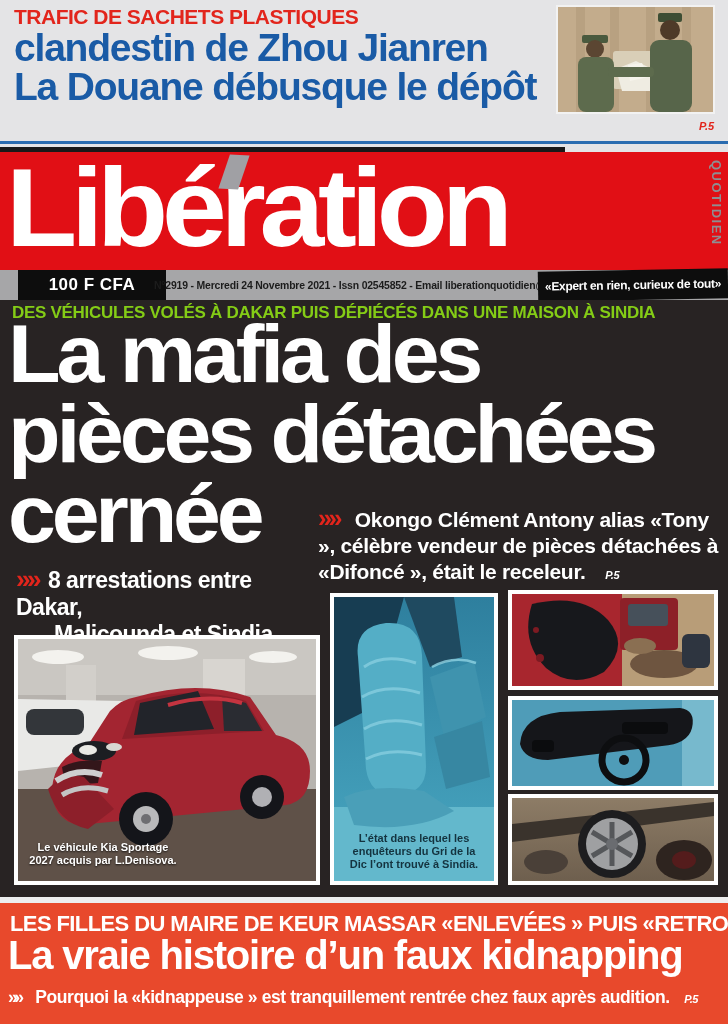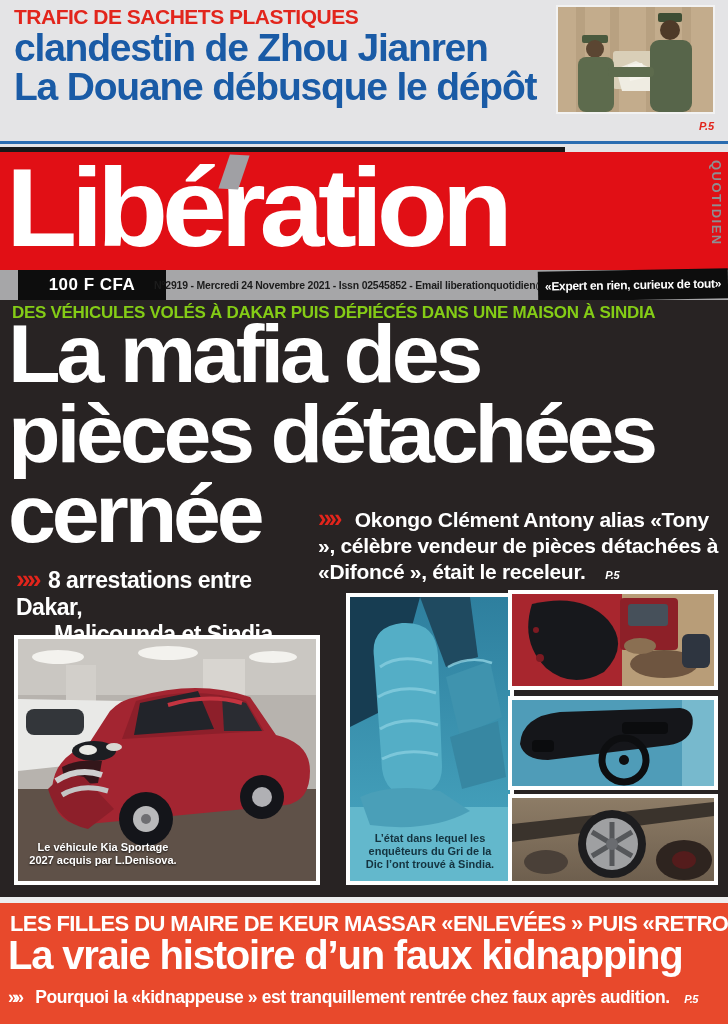--- a/index.html
+++ b/index.html
@@ -39,21 +39,21 @@
   .right-bullet { position:absolute; left:318px; top:205px; width:404px; font-size:21px; line-height:26px; font-weight:700; letter-spacing:-0.3px; color:#ffffff; }
   .right-bullet .chev { font-size:25px; }
   .right-bullet .pref { color:#fff; margin-left:14px; }
   .left-bullet { position:absolute; left:16px; top:266px; width:300px; font-size:23px; line-height:27px; font-weight:700; letter-spacing:-0.5px; color:#ffffff; }
   .left-bullet .chev { font-size:26px; }
   .lb2 { padding-left:38px; }
 
   .photo { position:absolute; border:4px solid #fff; overflow:hidden; background:#555; }
   .photo svg { display:block; }
   .ph-car  { left:14px;  top:335px; width:306px; height:250px; }
-  .ph-mid  { left:346px; top:293px; width:168px; height:292px; }
+  .ph-mid  { left:330px; top:293px; width:168px; height:292px; }
   .ph-r1   { left:508px; top:290px; width:210px; height:100px; }
   .ph-r2   { left:508px; top:396px; width:210px; height:94px;  }
   .ph-r3   { left:508px; top:494px; width:210px; height:91px;  }
   .caption { position:absolute; font-size:11px; line-height:13px; font-weight:700; text-align:center; }
   .cap-car  { left:10px; bottom:14px; width:150px; color:#fff; text-shadow:0 1px 2px rgba(0,0,0,.8); }
   .cap-mid  { left:10px; bottom:10px; width:140px; color:#14333f; }
 
   
   .white-strip { position:absolute; left:0; top:897px; width:728px; height:6px; background:#ededee; }
   .sec-bottom { position:absolute; left:0; top:903px; width:728px; height:121px; background:#e8492c; }

